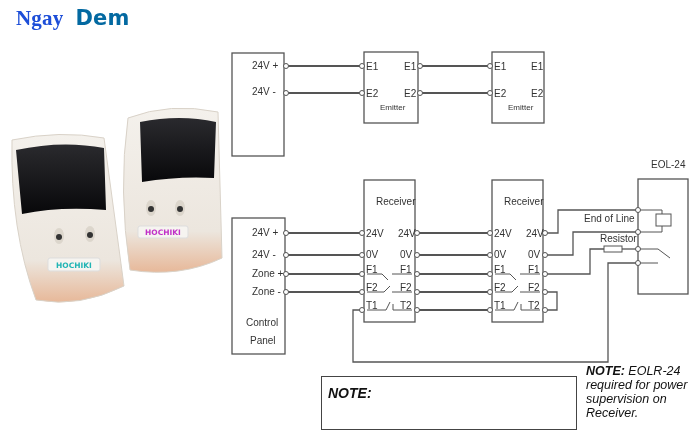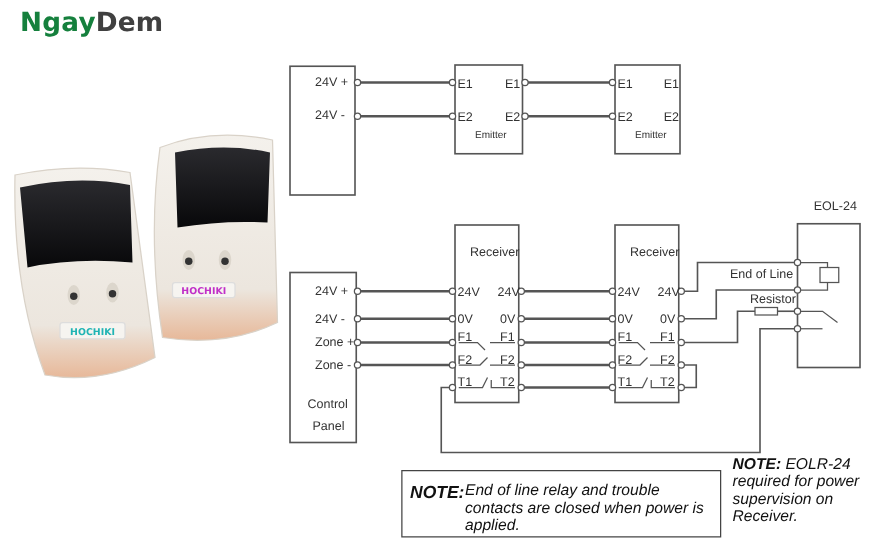--- a/index.html
+++ b/index.html
@@ -1,19 +1,19 @@
 <!DOCTYPE html>
 <html><head>
   <meta charset="utf-8">
   <style>
     html, body { margin: 0; padding: 0; background: #ffffff; }
     body { width: 700px; height: 443px; position: relative; overflow: hidden; font-family: "Liberation Sans", sans-serif; }
     .logo { position: absolute; left: 16px; top: 6px; font-family: "DejaVu Sans", sans-serif; font-weight: bold; font-size: 21px; letter-spacing: 0.2px; }
-    .logo .red { color: #15803d; }
-    .logo .black { color: #404040; }
+    .logo .red { color: #1d4ed8; font-family: Liberation Serif, serif; }
+    .logo .black { color: #0369a1; margin-left: 12px; }
     svg { position: absolute; left: 0; top: 0; }
     .diag-text { font-family: "Liberation Sans", sans-serif; fill: #333333; }
     .note-box { position: absolute; left: 321px; top: 376px; width: 256px; height: 54px; border: 1px solid #444; box-sizing: border-box; background: #fff; }
     .note-box .lbl { position: absolute; left: 6px; top: 8px; font-weight: bold; font-style: italic; font-size: 14px; color: #111; }
     .note-box .txt { position: absolute; left: 50px; top: 8px; width: 200px; font-style: italic; font-size: 12.5px; line-height: 14px; color: #111; }
     .note2 { position: absolute; left: 586px; top: 364px; width: 114px; font-style: italic; font-size: 12.5px; line-height: 14px; color: #111; }
     .note2 .lbl { font-weight: bold; }
   </style>
 </head>
 <body>
@@ -207,19 +207,18 @@
     <text x="528" y="309">T2</text>
 
     <text x="651" y="168">EOL-24</text>
     <text x="584" y="222">End of Line</text>
     <text x="600" y="242">Resistor</text>
   </g>
 </svg>
 
 <div class="note-box">
   <span class="lbl">NOTE:</span>
-  <span class="txt">End of line relay and trouble contacts are closed when power is applied.</span>
 </div>
 
 <div class="note2">
   <span class="lbl">NOTE: </span>
   <span>EOLR-24 required for power supervision on Receiver.</span>
 </div>
 
 </body></html>

